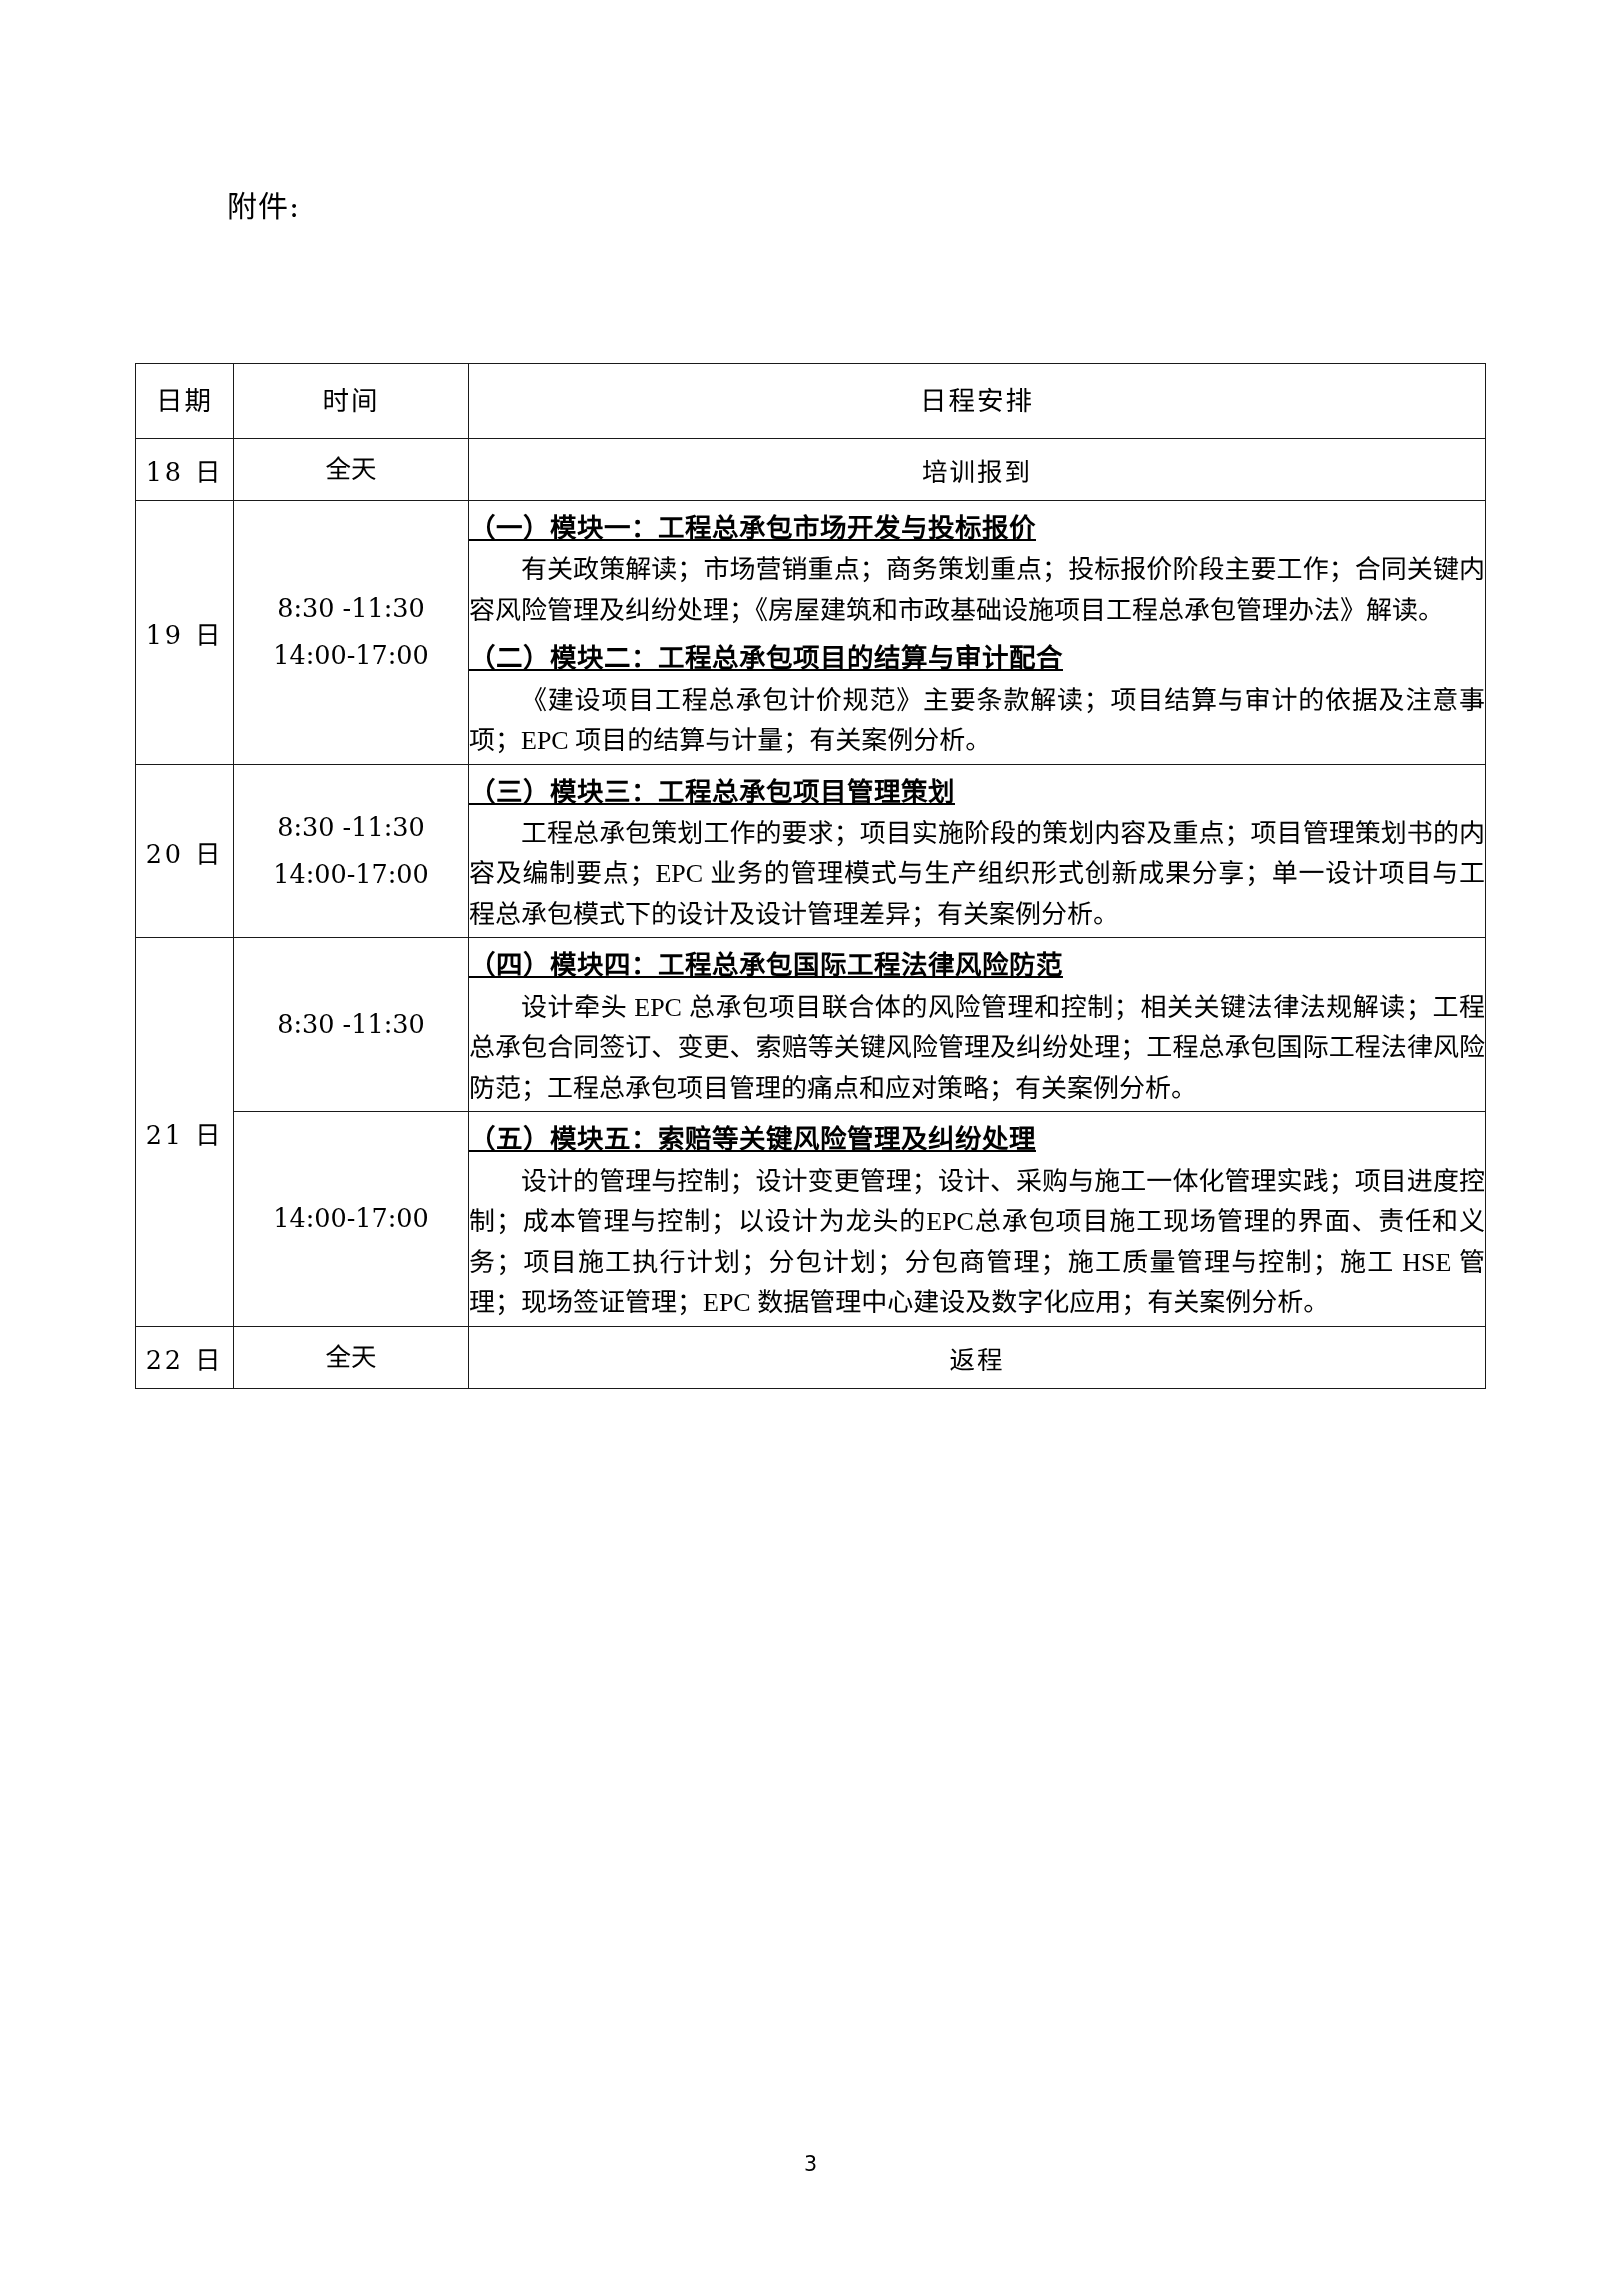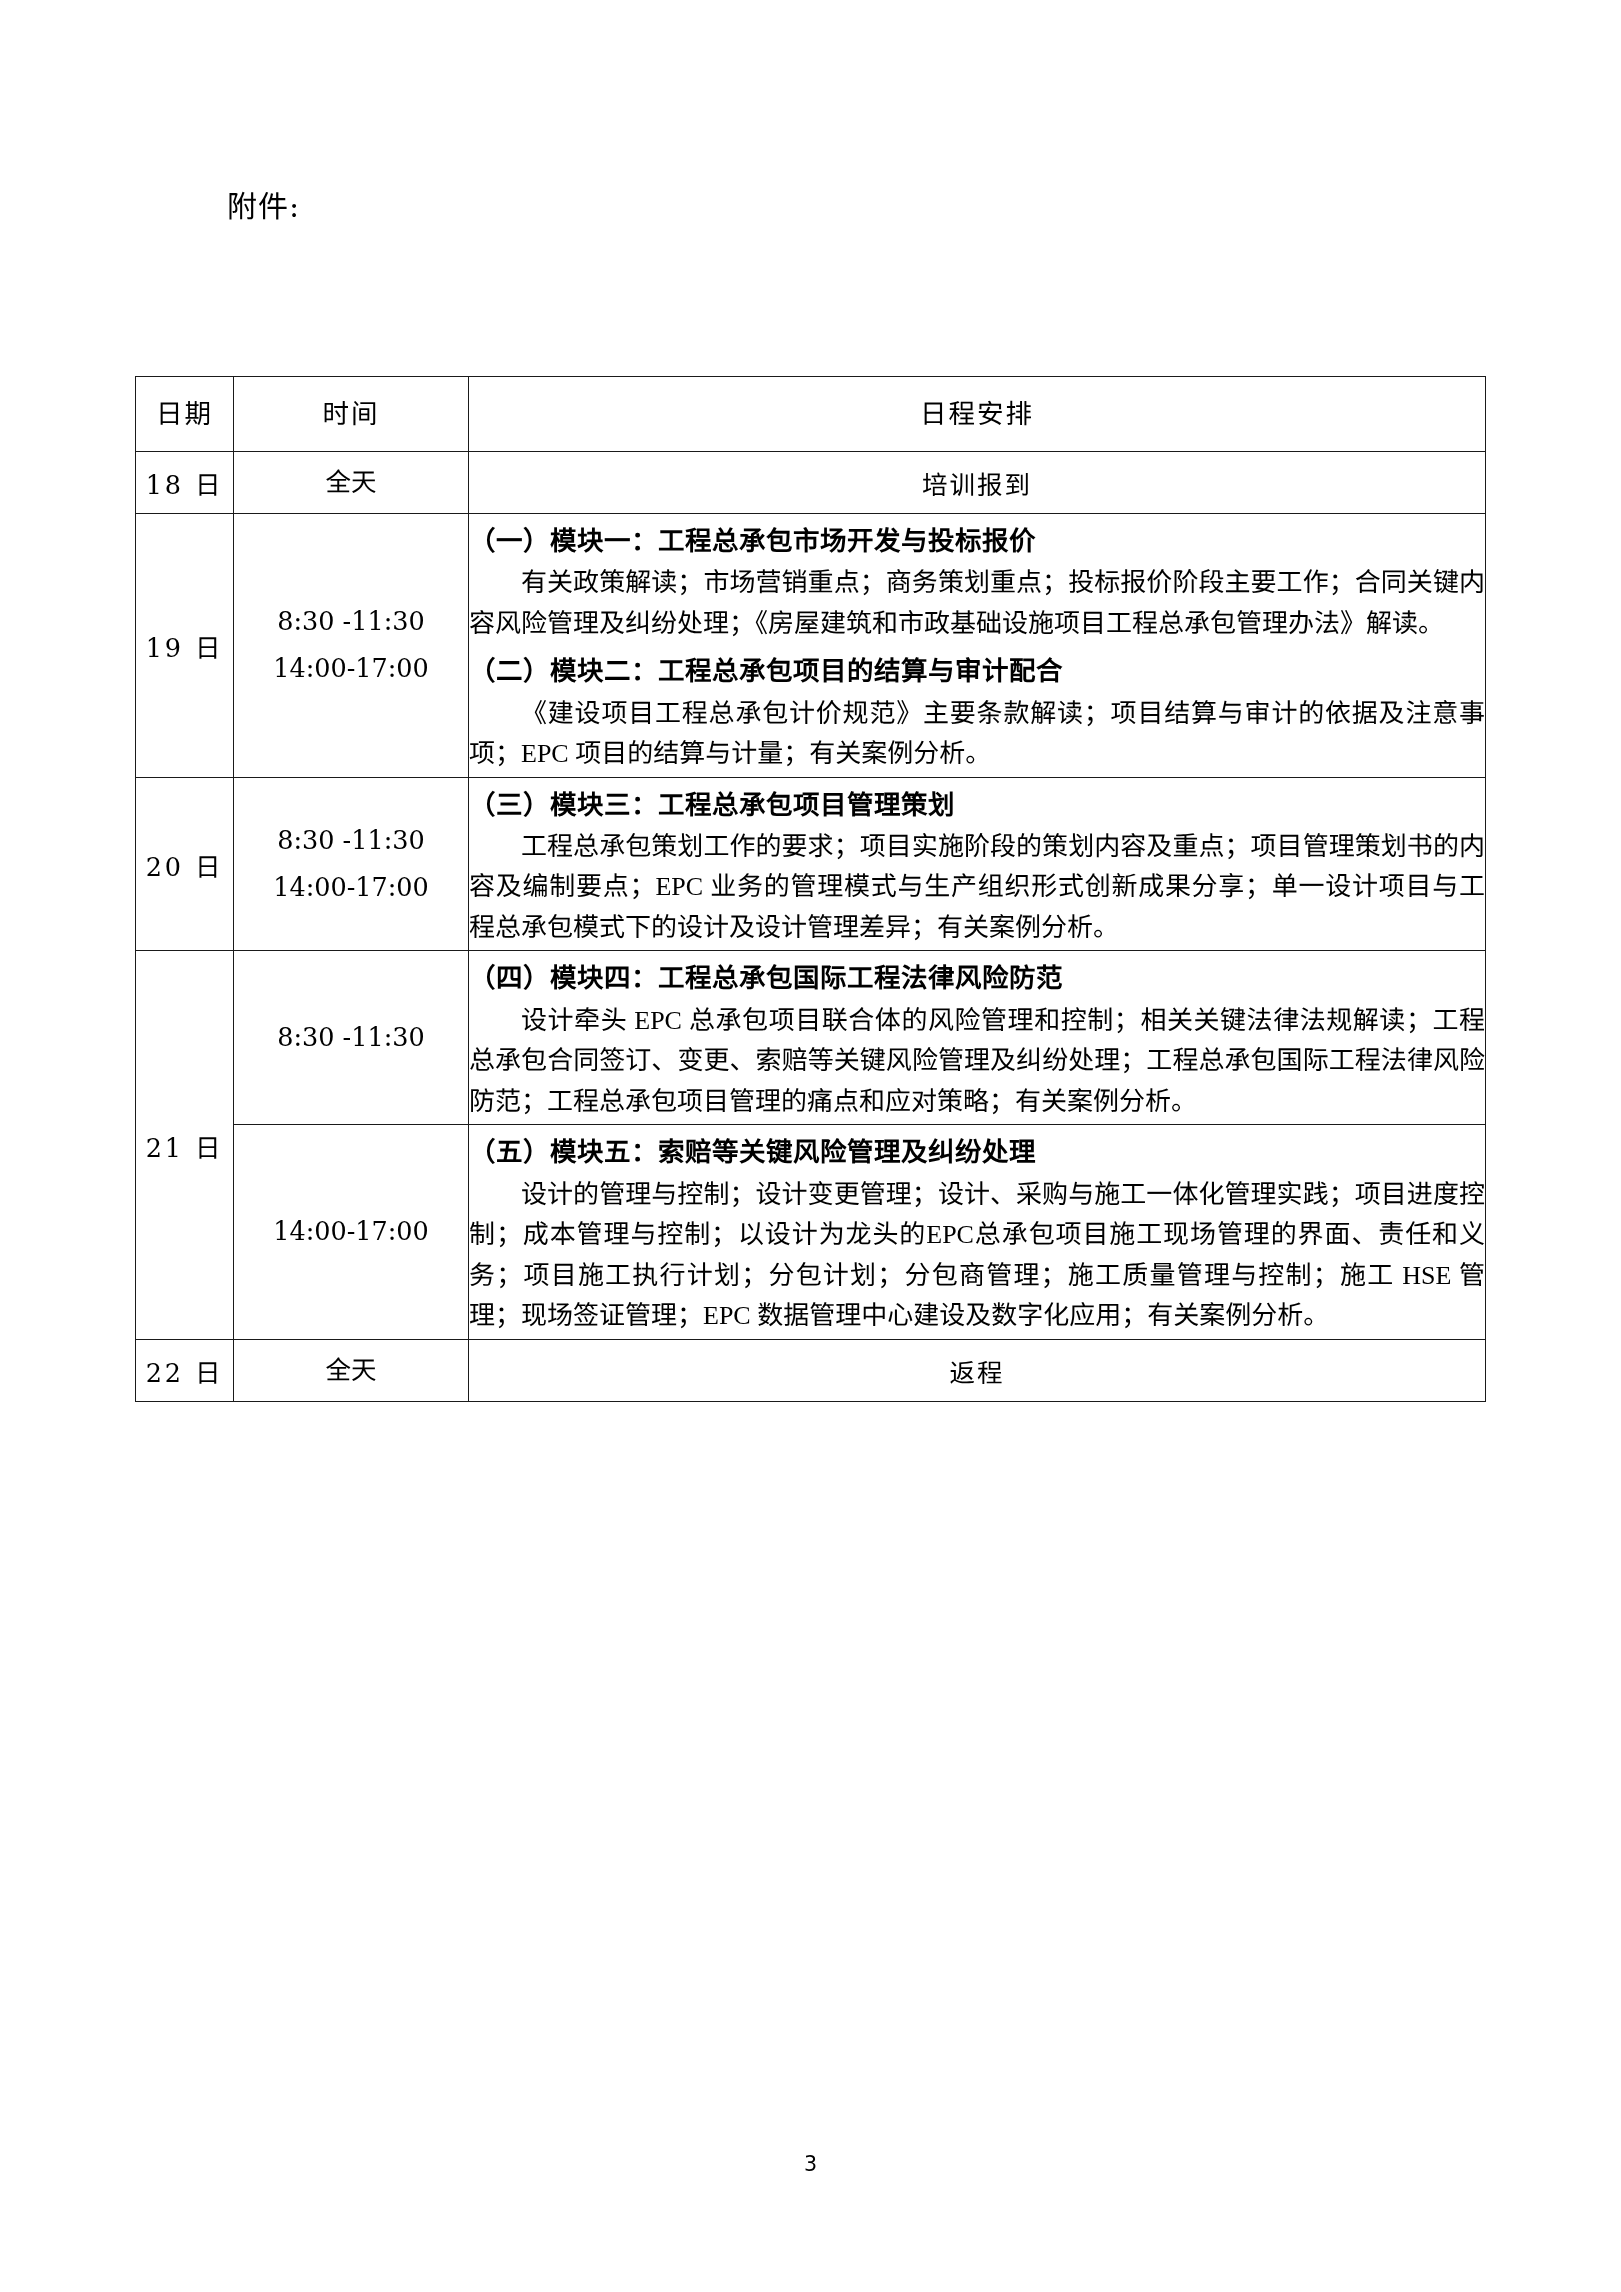--- a/index.html
+++ b/index.html
@@ -45,21 +45,21 @@
     font-size: 36px;
     font-weight: bold;
     letter-spacing: 2.9px;
     line-height: 1.1;
   }
 
   
   .schedule-wrap {
     position: absolute;
     left: 135px;
-    top: 376px;
+    top: 363px;
     width: 1351px;
   }
   table.schedule {
     width: 100%;
     border-collapse: collapse;
     table-layout: fixed;
   }
   table.schedule td,
   table.schedule th {
     border: 1.6px solid #1a1a1a;
@@ -115,20 +115,21 @@
     line-height: 1.56;
     text-align: justify;
     text-justify: inter-ideograph;
   }
   .mod-title {
     font-weight: bold;
     letter-spacing: 0.5px;
     margin: 5.9px 0 2px 0;
     font-size: 26.5px;
     white-space: nowrap;
+    text-decoration: underline;
   }
   .mod-body {
     text-indent: 2em;
     margin: 0 0 2px 0;
     font-family: Liberation Serif, serif;
   }
   .mod-body.last { margin-bottom: 2px; }
 
   
   .page-number {

